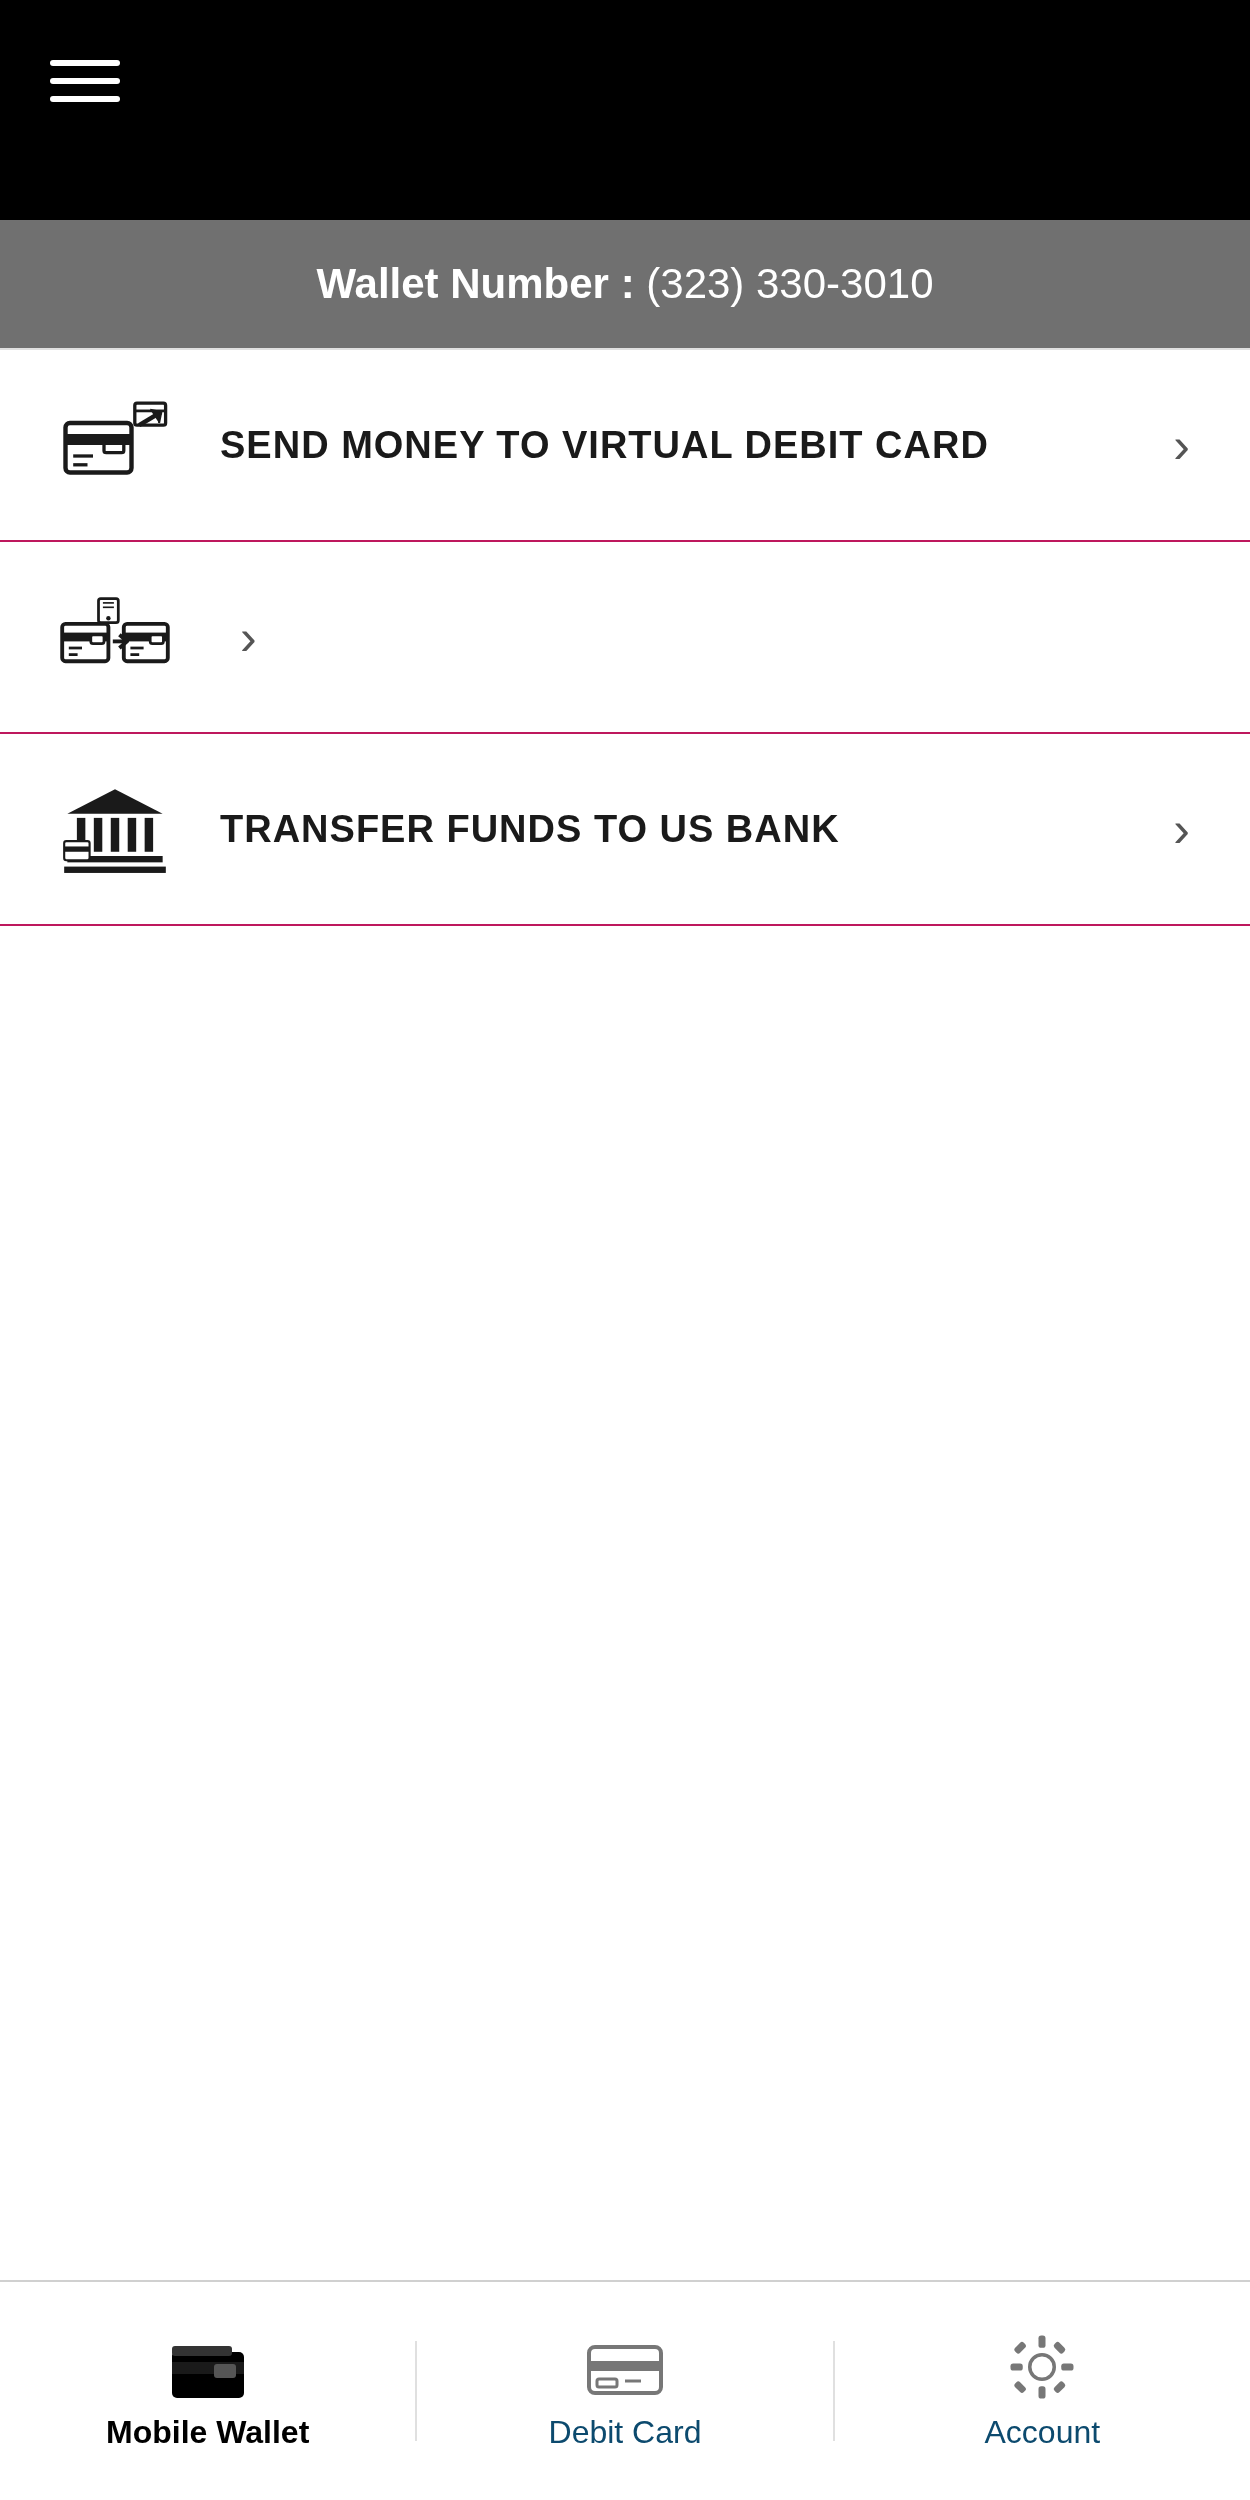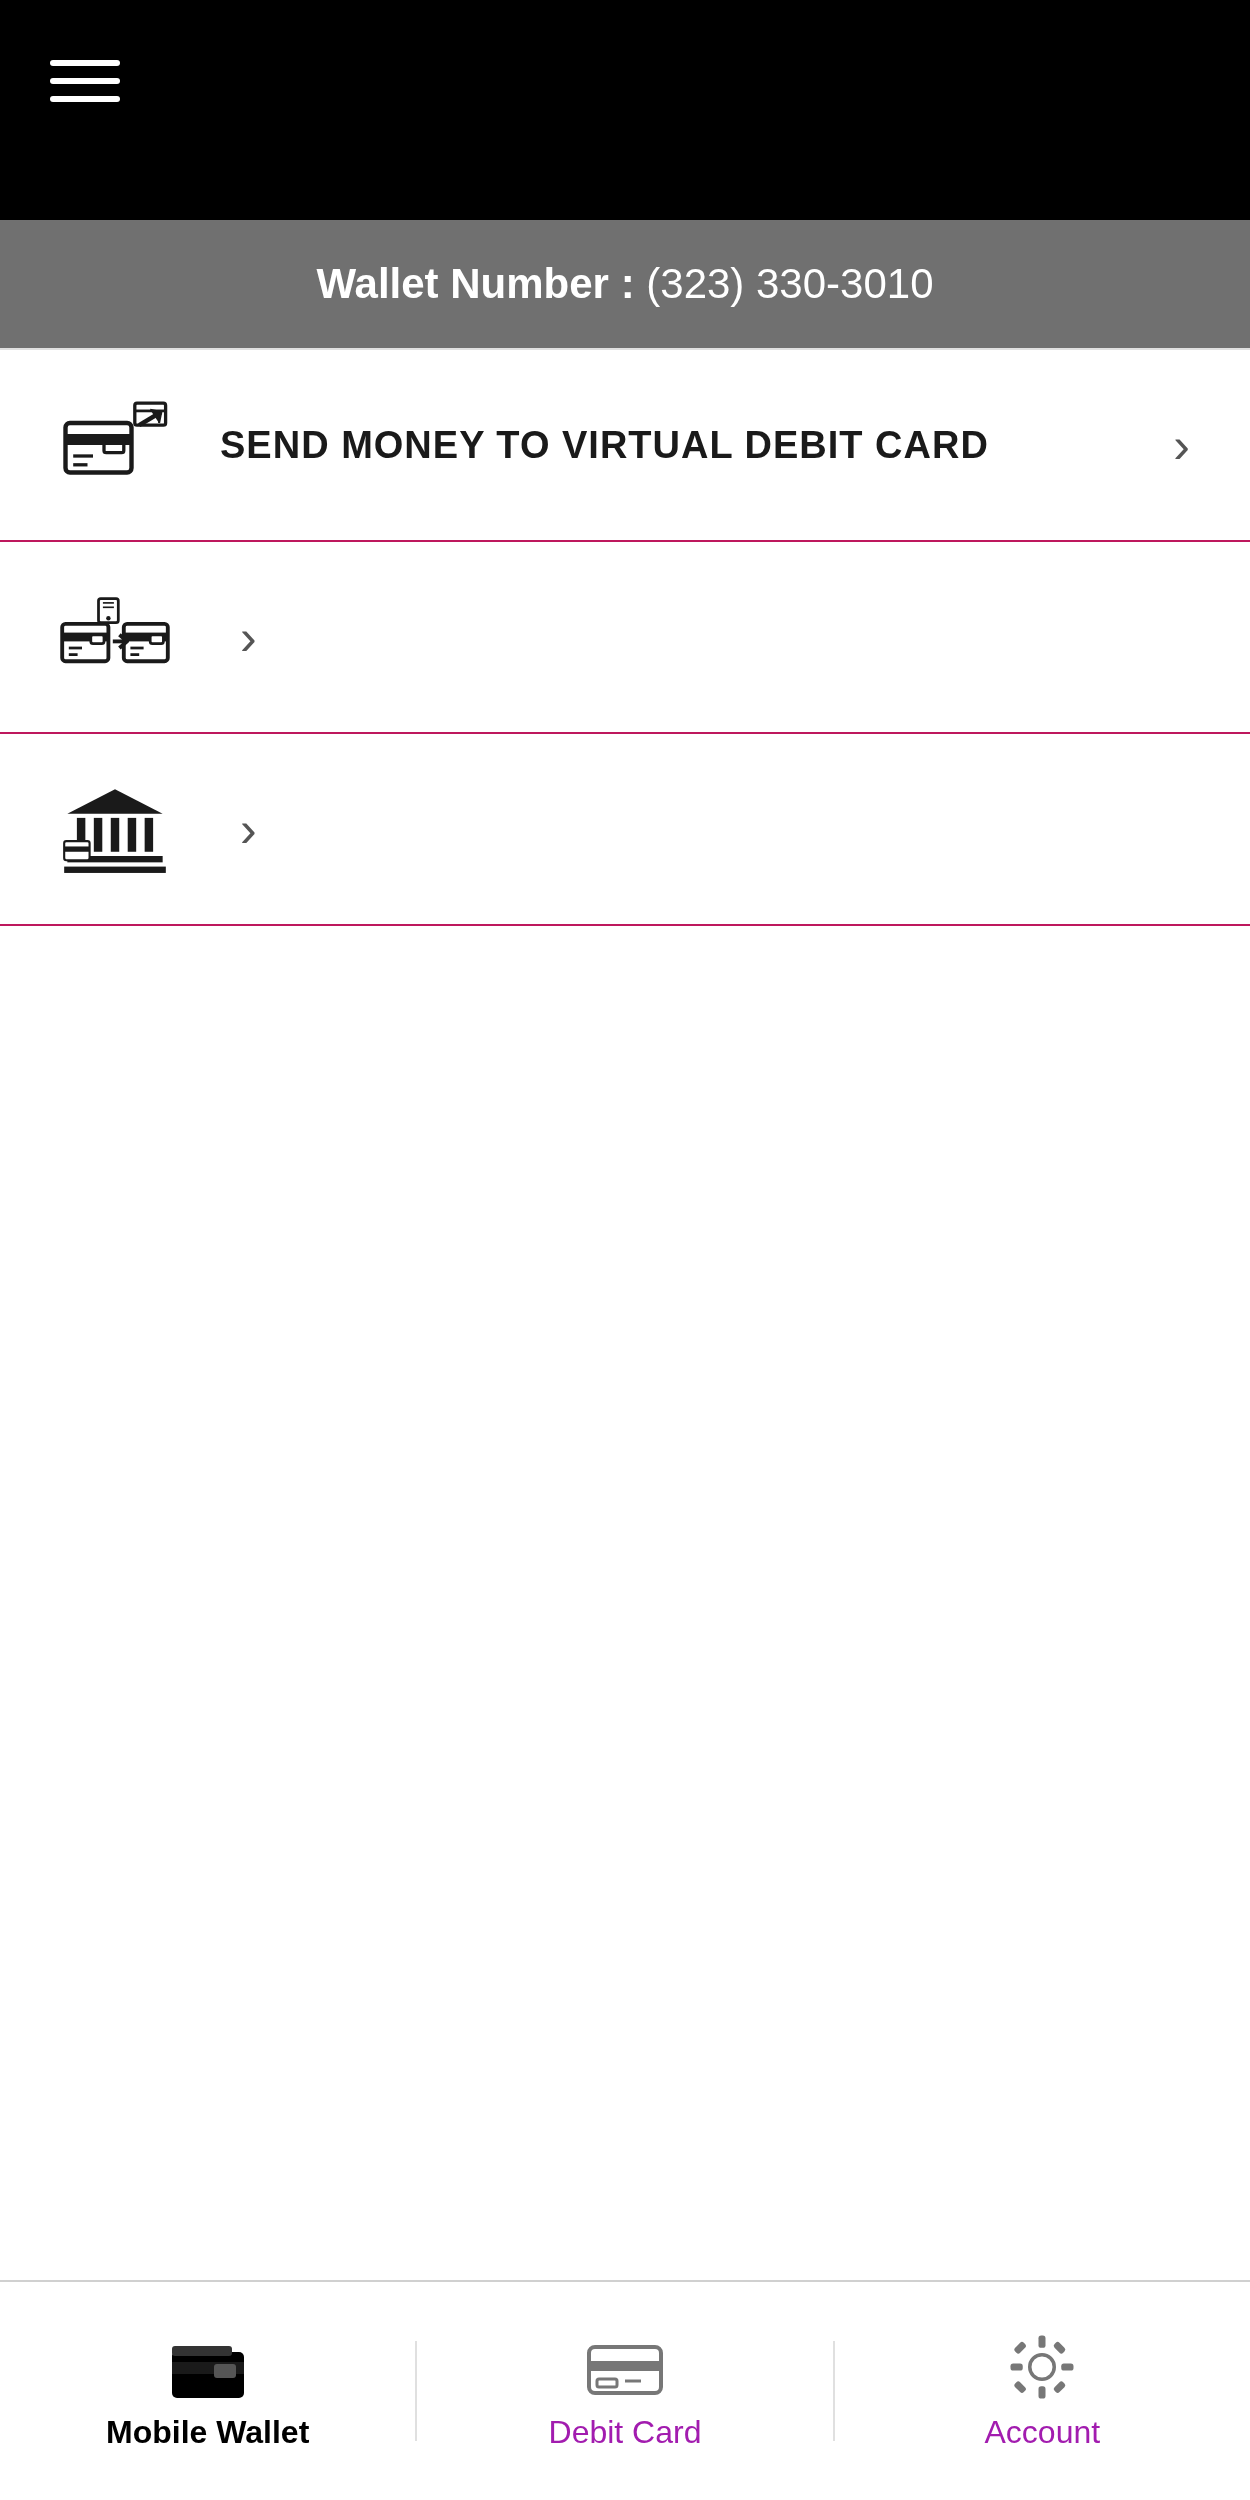--- a/index.html
+++ b/index.html
@@ -152,21 +152,21 @@
       justify-content: center;
     }
 
     .tab-item-icon svg {
       width: 100%;
       height: 100%;
     }
 
     .tab-item-label {
       font-size: 32px;
-      color: #a21caf;
+      color: #0c4a6e;
     }
 
     .tab-item.active .tab-item-label {
       font-weight: 700;
       color: #000000;
     }
 
     .tab-item.active .tab-item-icon svg {
       fill: #000000;
     }
@@ -259,20 +259,21 @@
         <rect x="62" y="32" width="8" height="32" fill="#1a1a1a"></rect>
         <rect x="78" y="32" width="8" height="32" fill="#1a1a1a"></rect>
 
         <rect x="5" y="68" width="90" height="6" fill="#1a1a1a"></rect>
         <rect x="2" y="78" width="96" height="6" fill="#1a1a1a"></rect>
 
         <rect x="2" y="54" width="24" height="18" rx="2" stroke="#1a1a1a" stroke-width="2" fill="white"></rect>
         <rect x="2" y="59" width="24" height="5" fill="#1a1a1a"></rect>
       </svg>
     </div>
+    <span class="menu-item-label">TRANSFER FUNDS TO US BANK</span>
     <span class="menu-item-chevron">›</span>
   </div>
 
 </div>
 
 <div class="content-area"></div>
 
 <div class="bottom-tab-bar">
 
   <div class="tab-item active">

